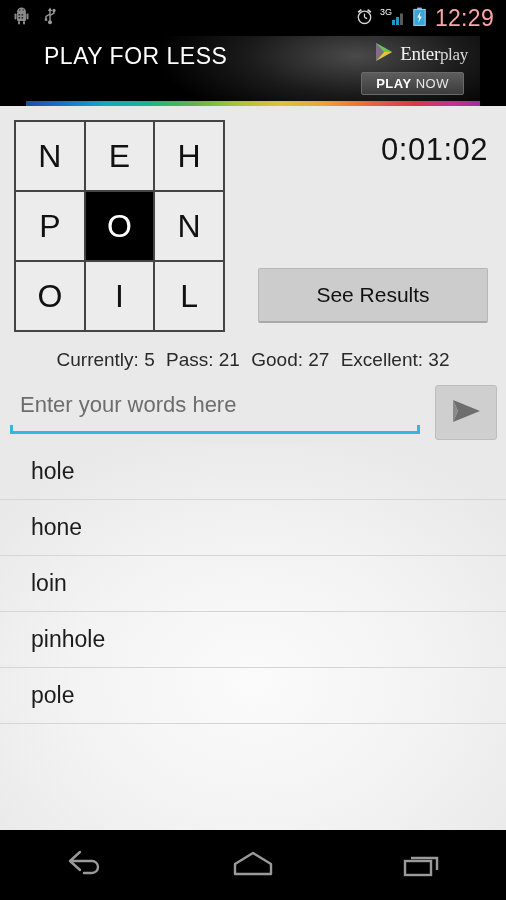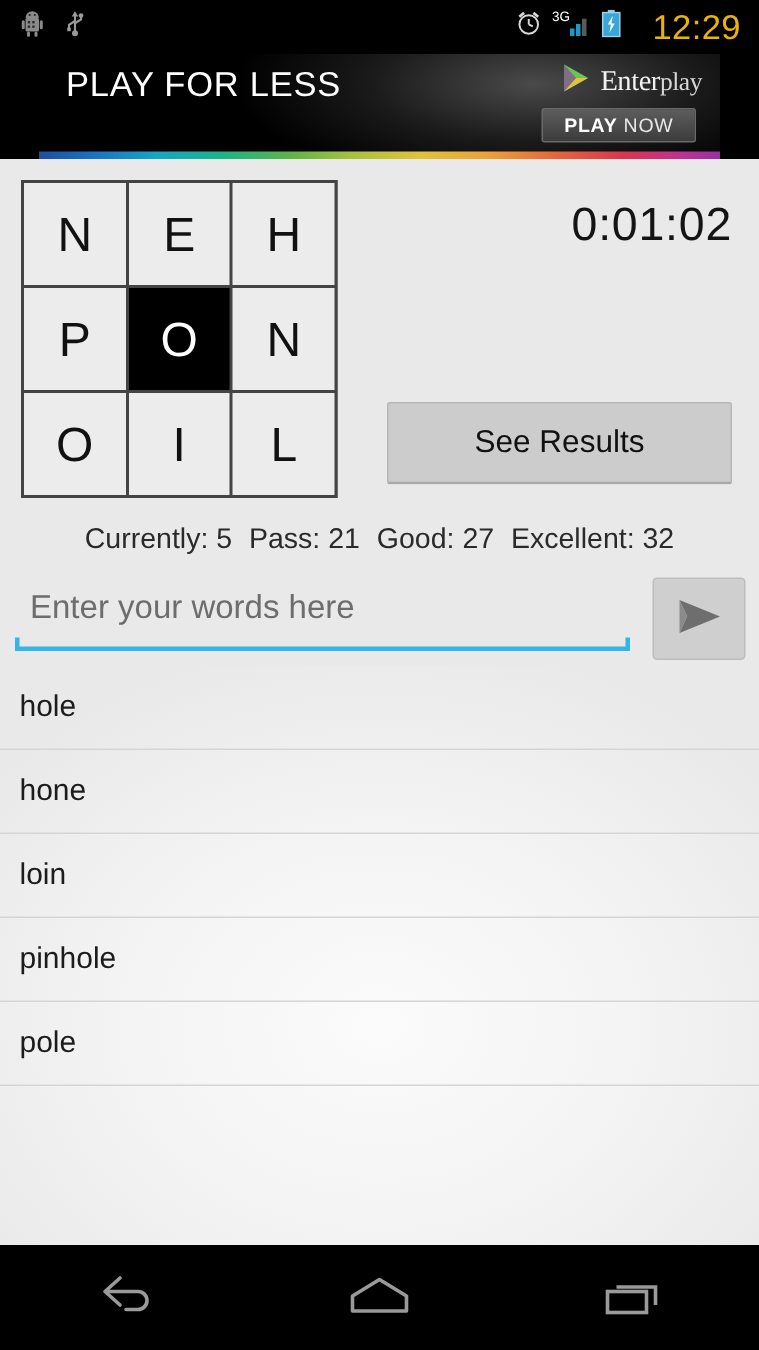--- a/index.html
+++ b/index.html
@@ -38,25 +38,25 @@
     flex: 1;
   }
   .sb-right {
     display: flex;
     align-items: center;
     gap: 7px;
     padding-right: 12px;
   }
   .sb-icon { display: block; }
   .sb-clock {
-    color: #eab308;
+    color: #fca5a5;
     font-size: 23px;
     letter-spacing: 0.3px;
     line-height: 1;
-    margin-left: 14px;
+    margin-left: 2px;
   }
 
   
   #ad-banner {
     position: absolute;
     top: 36px;
     left: 26px;
     width: 454px;
     height: 70px;
     background: #080808;
@@ -264,22 +264,22 @@
     background:
       radial-gradient(ellipse 330px 260px at 50% 62%, #fbfbfb 0%, #f3f3f3 55%, #e9e9e9 100%);
     overflow: hidden;
   }
   .word-row {
     height: 56px;
     box-sizing: border-box;
     border-bottom: 1px solid #d5d5d5;
     display: flex;
     align-items: center;
-    padding-left: 13px;
-    font-size: 20px;
+    padding-left: 31px;
+    font-size: 23px;
     color: #1c1c1c;
   }
 
   
   #nav-bar {
     position: absolute;
     bottom: 0;
     left: 0;
     width: 506px;
     height: 70px;

